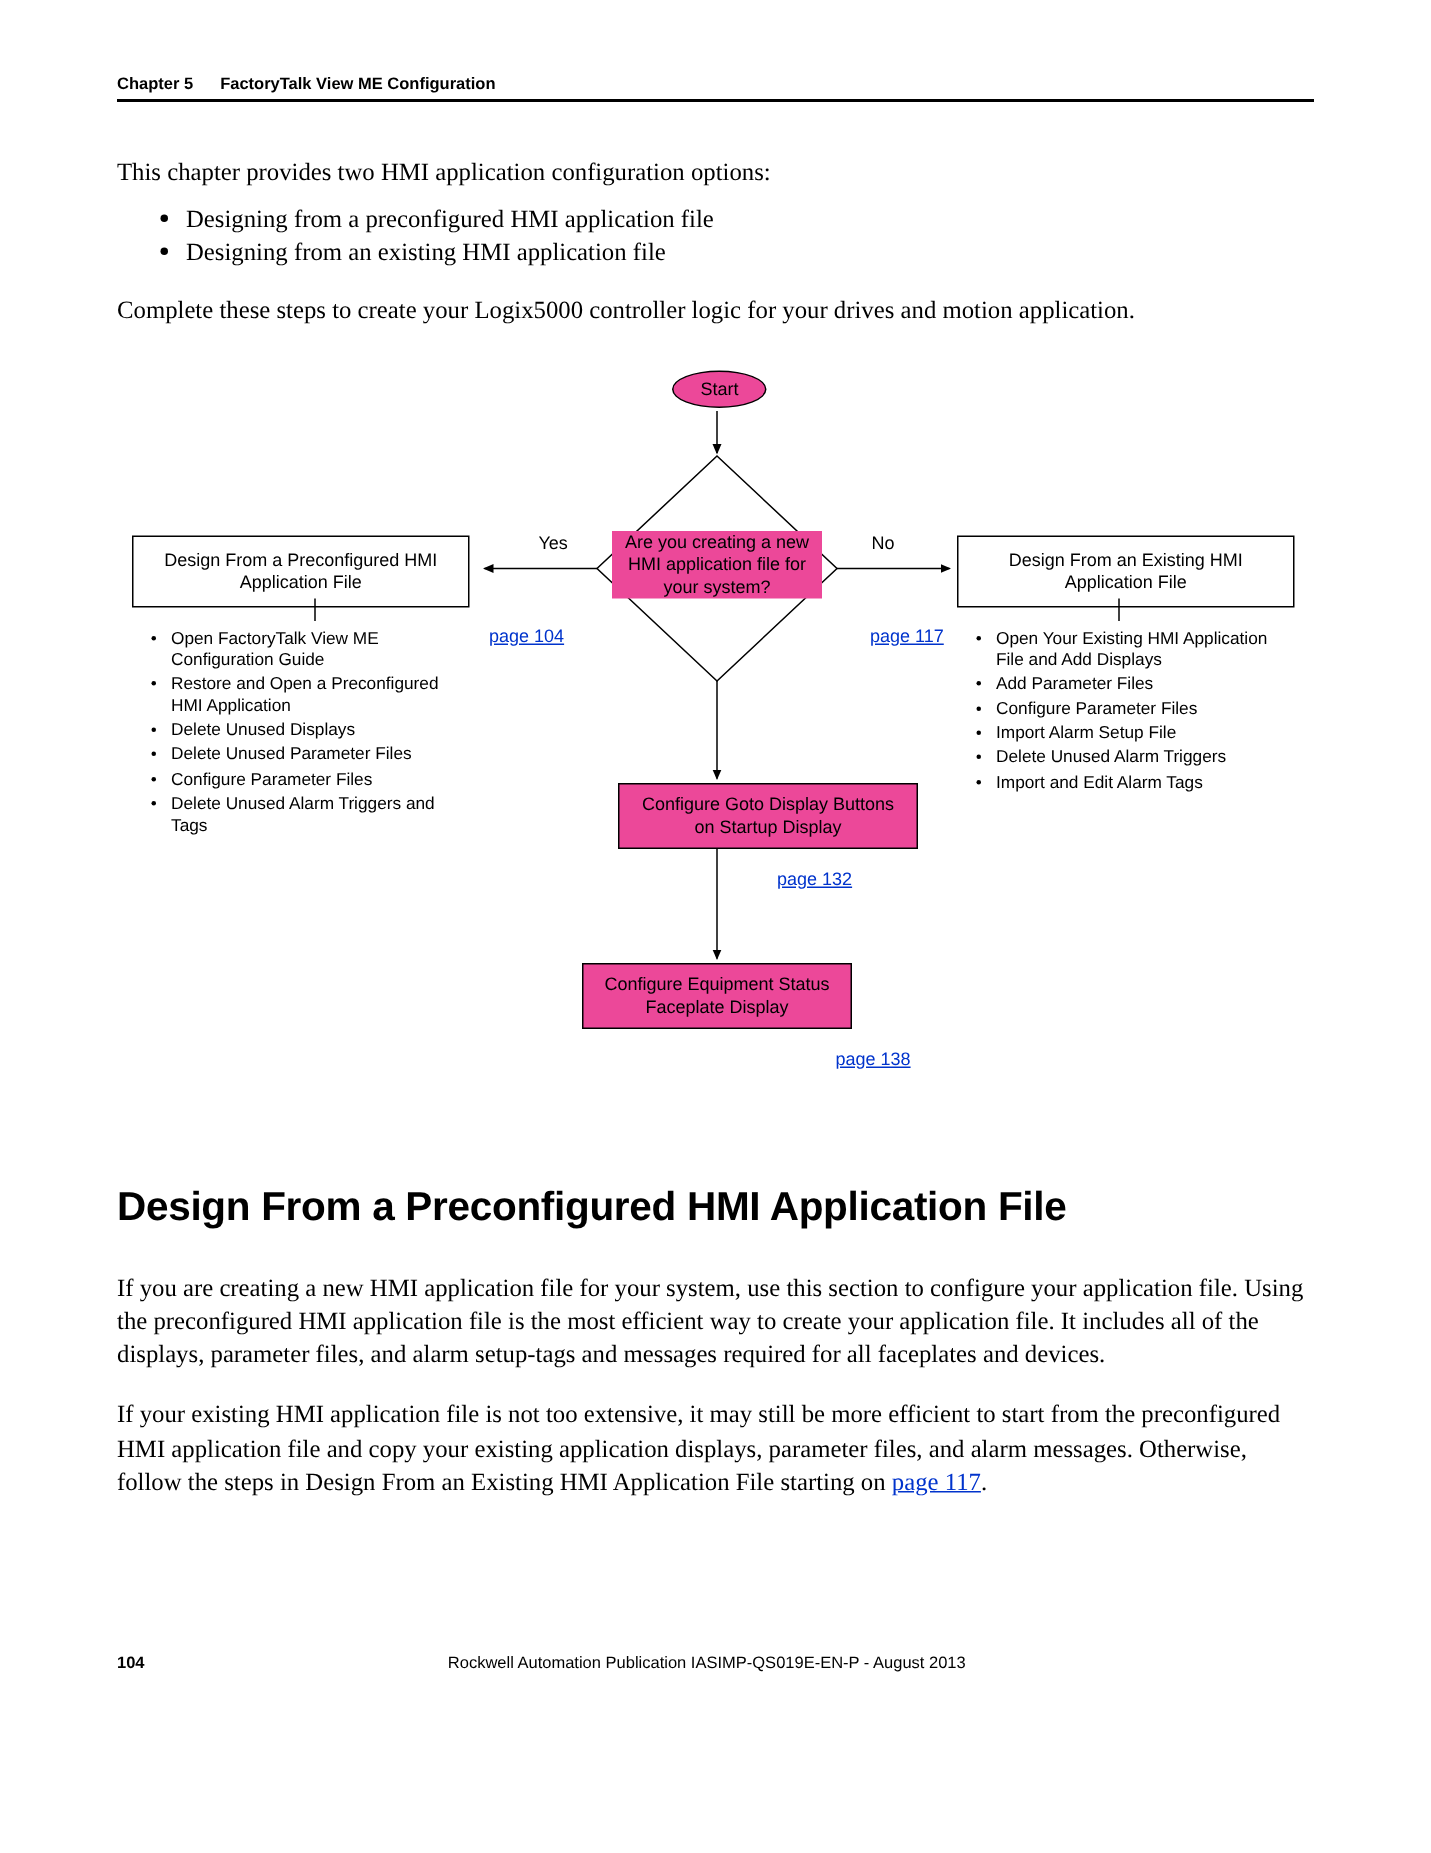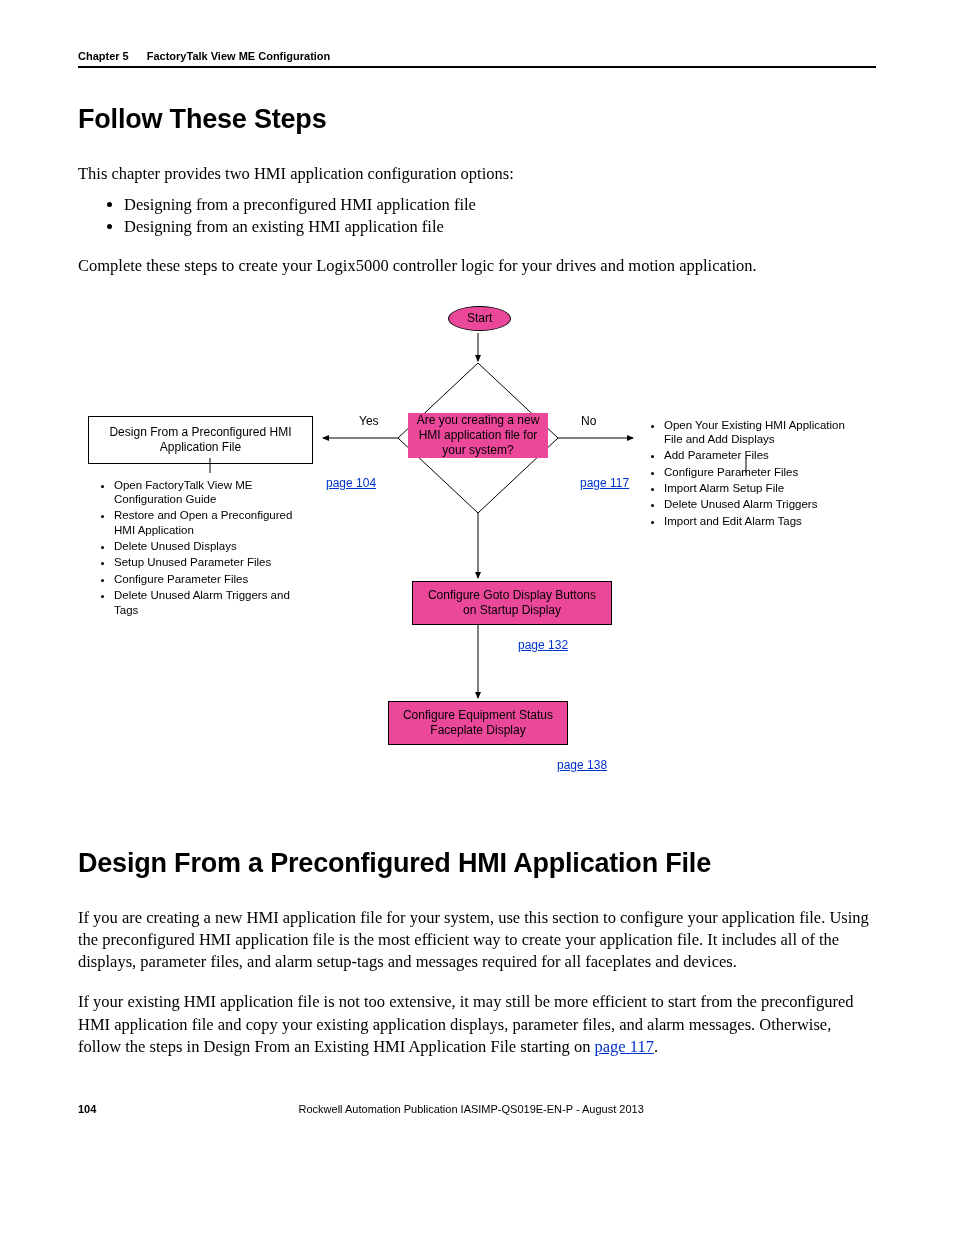--- a/index.html
+++ b/index.html
@@ -117,21 +117,20 @@
 </head>
 <body>
 
 <div class="page">
 
   <div class="running-head">
     <span class="chap">Chapter 5</span>
     <span class="title">FactoryTalk View ME Configuration</span>
   </div>
 
-  <h1 class="section">Follow These Steps</h1>
 
   <p class="body">This chapter provides two HMI application configuration options:</p>
   <ul class="body-list">
     <li>Designing from a preconfigured HMI application file</li>
     <li>Designing from an existing HMI application file</li>
   </ul>
   <p class="body">Complete these steps to create your Logix5000 controller logic for your drives and motion application.</p>
 
   <div class="flow">
     <svg width="800" height="510">
@@ -167,30 +166,31 @@
 
     <div class="edge-label" style="left:281px; top:116px;">Yes</div>
     <div class="edge-label" style="left:503px; top:116px;">No</div>
 
     <div class="side-col" style="left:10px; top:118px;">
       <div class="title-box">Design From a Preconfigured HMI Application File</div>
       <ul>
         <li>Open FactoryTalk View ME Configuration Guide</li>
         <li>Restore and Open a Preconfigured HMI Application</li>
         <li>Delete Unused Displays</li>
-        <li>Setup Unused Parameter Files</li>
+        <li>Delete Unused Parameter Files</li>
         <li>Configure Parameter Files</li>
         <li>Delete Unused Alarm Triggers and Tags</li>
       </ul>
     </div>
     <div class="pagelink-small" style="left:248px; top:178px;">
       <a href="#">page 104</a>
     </div>
 
     <div class="side-col" style="left:560px; top:118px;">
+      <div class="title-box">Design From an Existing HMI Application File</div>
       <ul>
         <li>Open Your Existing HMI Application File and Add Displays</li>
         <li>Add Parameter Files</li>
         <li>Configure Parameter Files</li>
         <li>Import Alarm Setup File</li>
         <li>Delete Unused Alarm Triggers</li>
         <li>Import and Edit Alarm Tags</li>
       </ul>
     </div>
     <div class="pagelink-small" style="left:502px; top:178px;">

